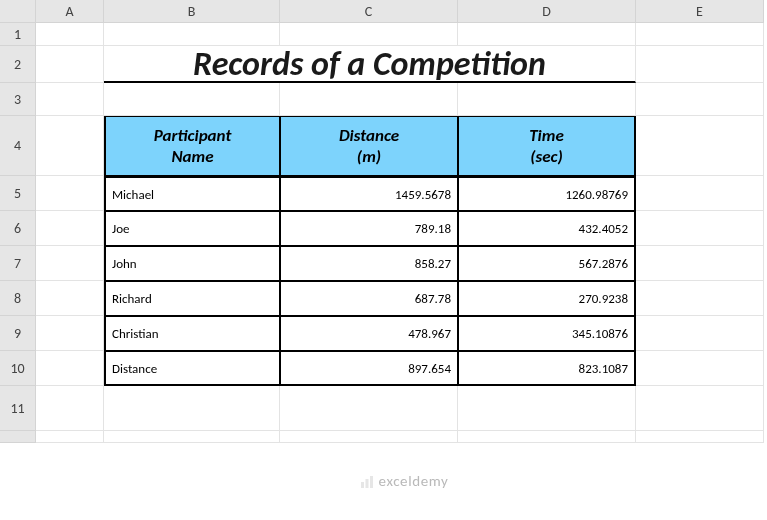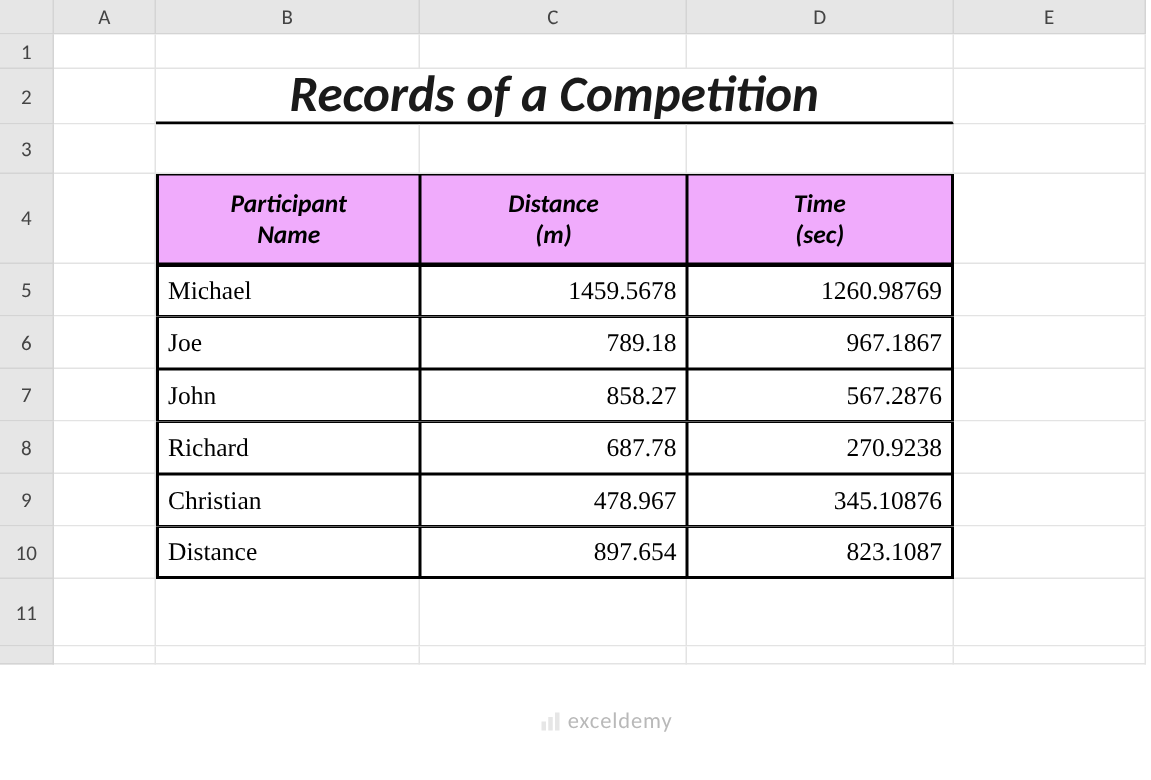--- a/index.html
+++ b/index.html
@@ -59,37 +59,36 @@
       font-style:italic;
       font-weight:700;
       font-size:34px;
       color:#1a1a1a;
       justify-content:center;
       border-bottom:2px solid #000;
     }
     .title-sib { border-bottom:2px solid #000; }
 
     .th {
-      background:#f0abfc;
+      background:#7dd3fc;
       color:#000;
       font-weight:700;
       font-style:italic;
       font-size:17px;
       justify-content:center;
       text-align:center;
       line-height:1.25;
       border:1px solid #000;
     }
     .th-left { border-left:2px solid #000; }
     .th-right { border-right:2px solid #000; }
 
     .dcell {
       border:1px solid #000;
-      font-size:17px;
-      font-family:Liberation Serif, serif;
+      font-size:13px;
     }
     .dcell.left { border-left:2px solid #000; }
     .dcell.rightcol { border-right:2px solid #000; }
     .dcell.bot { border-bottom:2px solid #000; }
     .dcell.top { border-top:2px solid #000; }
     .num { justify-content:flex-end; }
 
     .watermark {
       position:absolute;
       left:0; right:0;
@@ -150,21 +149,21 @@
     <div class="cell rdata"></div>
     <div class="cell rdata dcell left top">Michael</div>
     <div class="cell rdata dcell num top">1459.5678</div>
     <div class="cell rdata dcell num rightcol top">1260.98769</div>
     <div class="cell rdata"></div>
 
     <div class="rh rdata">6</div>
     <div class="cell rdata"></div>
     <div class="cell rdata dcell left">Joe</div>
     <div class="cell rdata dcell num">789.18</div>
-    <div class="cell rdata dcell num rightcol">967.1867</div>
+    <div class="cell rdata dcell num rightcol">432.4052</div>
     <div class="cell rdata"></div>
 
     <div class="rh rdata">7</div>
     <div class="cell rdata"></div>
     <div class="cell rdata dcell left">John</div>
     <div class="cell rdata dcell num">858.27</div>
     <div class="cell rdata dcell num rightcol">567.2876</div>
     <div class="cell rdata"></div>
 
     <div class="rh rdata">8</div>

